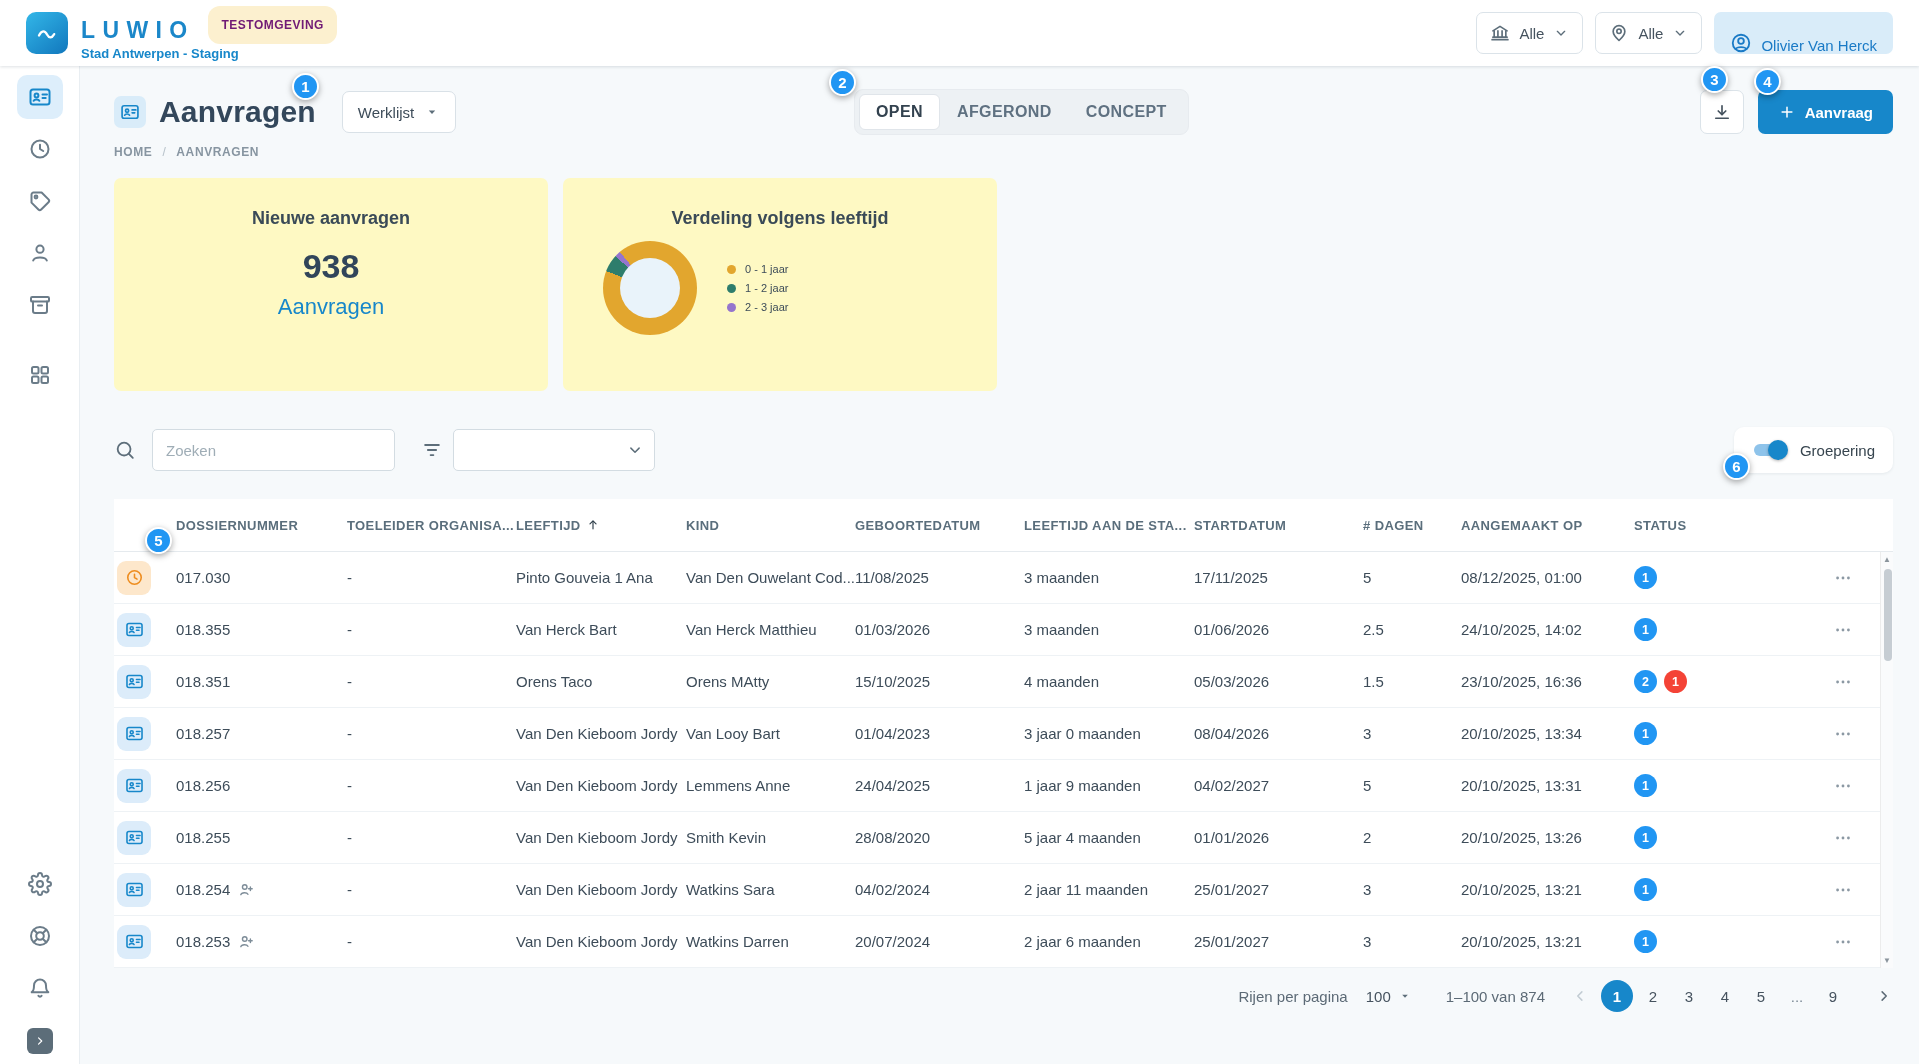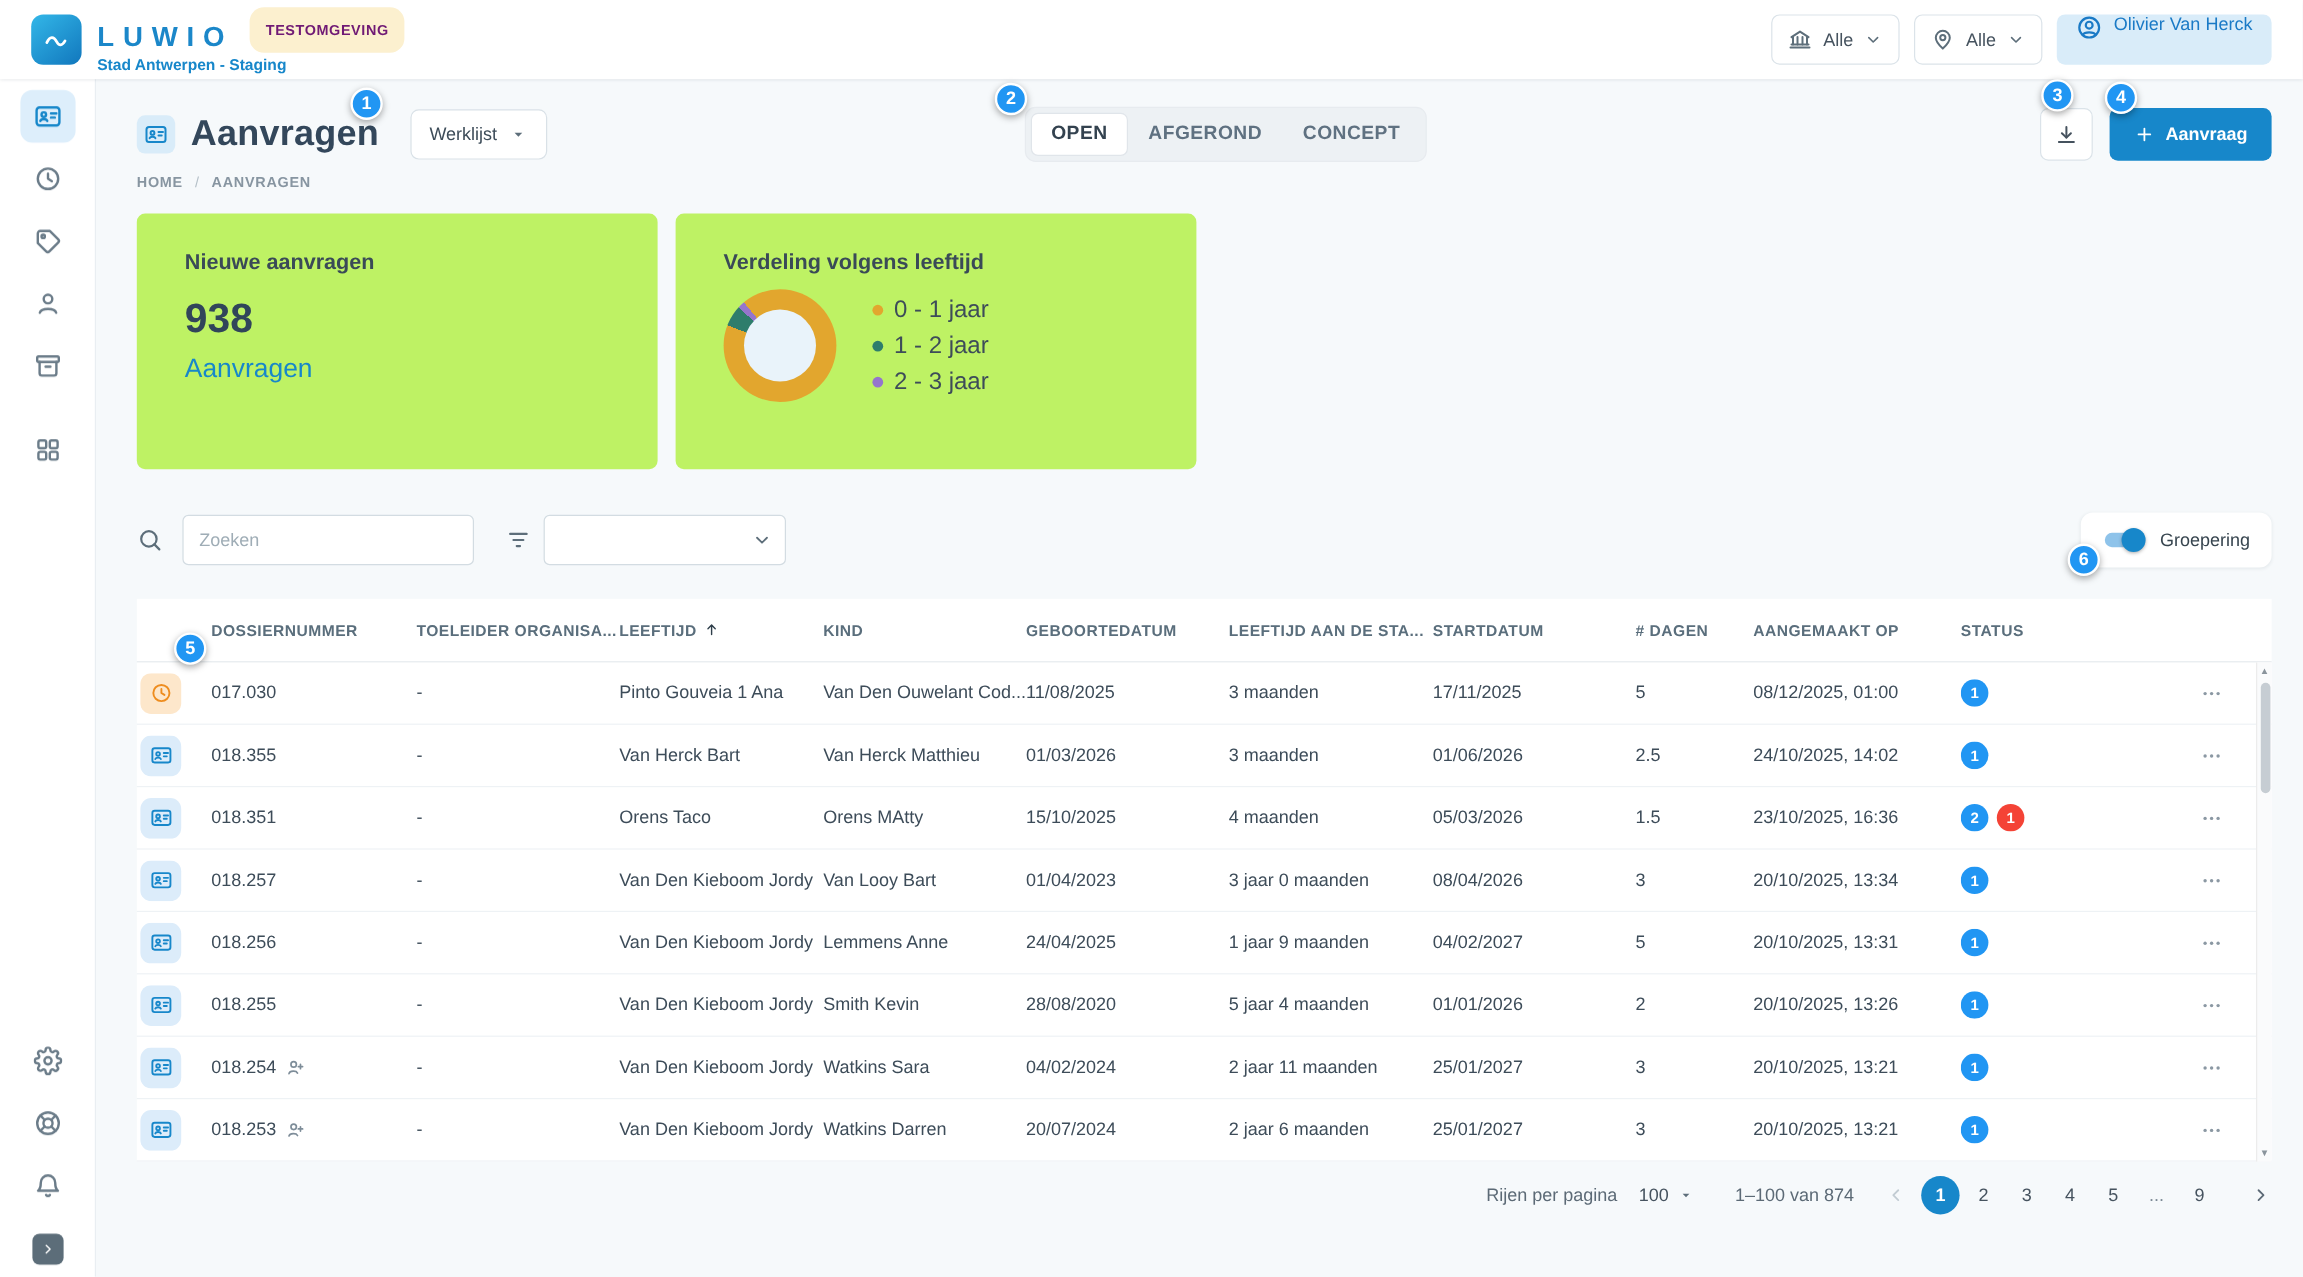--- a/index.html
+++ b/index.html
@@ -18,21 +18,21 @@
                background:linear-gradient(140deg,#33b7e8,#1177bd); display:flex; align-items:center; justify-content:center; cursor:pointer; }
   .brand-row { display:flex; align-items:flex-end; }
   .brand { font-size:23px; font-weight:700; letter-spacing:.32em; color:#1b87c9; }
   .env-badge { background:#fcf0cf; color:#701a75; font-size:12px; font-weight:700; letter-spacing:.5px;
                padding:12px 13px; border-radius:12px; margin-left:14px; }
   .subtitle { font-size:13px; font-weight:700; color:#1787ca; margin-top:2px; }
   .topbar-right { margin-left:auto; display:flex; align-items:center; gap:12px; }
   .select-btn { display:flex; align-items:center; gap:9px; background:#fff; border:1px solid #dbe3e9;
                 border-radius:7px; padding:0 13px; height:42px; font-size:15px; color:#46535f; cursor:pointer; }
   .gic { color:#5d6e7a; }
-  .user-chip { display:flex; align-items:flex-start; gap:9px; background:#d9ecf9; border:none; border-radius:7px;
+  .user-chip { display:flex; align-items:flex-end; gap:9px; background:#d9ecf9; border:none; border-radius:7px;
                padding:0 16px; height:42px; font-size:15px; color:#1a7ac6; font-weight:500; cursor:pointer; }
 
   
   .sidebar { position:fixed; left:0; top:66px; bottom:0; width:80px; background:#fff;
              border-right:1px solid #e9eef2; display:flex; flex-direction:column; align-items:center;
              padding:9px 0 10px; z-index:10; }
   #side-top, #side-bottom { display:flex; flex-direction:column; align-items:center; }
   #side-bottom { margin-top:auto; }
   .side-item { width:46px; height:44px; border:none; background:transparent; color:#6b7c89; border-radius:10px;
                display:flex; align-items:center; justify-content:center; margin-bottom:8px; cursor:pointer; }
@@ -67,29 +67,29 @@
   .breadcrumb { margin-top:6px; height:16px; display:flex; align-items:center; gap:10px;
                 font-size:12px; font-weight:700; color:#8795a1; letter-spacing:.6px; }
   .bc-sep { color:#b5c0c8; font-weight:400; }
   .bc-item { cursor:pointer; }
 
   .insights-header { margin-top:14px; height:30px; display:flex; align-items:center; justify-content:space-between; }
   .insights-title { font-size:23px; font-weight:700; color:#1787ca; }
   .collapse-btn { background:none; border:none; color:#5c6a76; display:flex; cursor:pointer; padding:2px; }
 
   .cards { margin-top:18px; display:flex; gap:15px; }
-  .card { width:434px; height:213px; background:#bef264; border-radius:7px; padding:30px 40px; }
+  .card { width:434px; height:213px; background:#fef9c3; border-radius:7px; padding:30px 40px;text-align:center; }
   .card-title { font-size:18px; font-weight:700; color:#3a4a57; }
   .card-value { font-size:34px; font-weight:700; color:#31455a; margin-top:18px; }
   .card-link { font-size:22px; color:#1787ca; margin-top:8px; cursor:pointer; }
   .donut-row { display:flex; align-items:center; margin-top:12px; }
   .donut { width:94px; height:94px; border-radius:50%; position:relative; flex:none; }
   .donut-hole { position:absolute; inset:17px; border-radius:50%; background:#e9f3fa; }
   .legend { margin-left:30px; display:flex; flex-direction:column; gap:7px; }
-  .legend-item { display:flex; align-items:center; gap:9px; font-size:20px; color:#3d4c59; }
+  .legend-item { display:flex; align-items:center; gap:9px; font-size:11px; color:#3d4c59; }
   .dot { width:9px; height:9px; border-radius:50%; flex:none; }
 
   .filter-row { display:flex; align-items:center; margin-top:36px; height:46px; }
   .plain-icon { background:none; border:none; color:#5d6e7a; display:flex; cursor:pointer; }
   .search-input { margin-left:16px; width:243px; height:42px; border:1px solid #d3dce2; border-radius:5px;
                   background:#fff; padding:0 13px; font-size:15px; color:#3d4c59; }
   .search-input::placeholder { color:#9fadb6; }
   .plain-icon.filter { margin-left:26px; }
   .select-box { margin-left:10px; width:202px; height:42px; border:1px solid #d3dce2; border-radius:5px;
                 background:#fff; display:flex; align-items:center; justify-content:flex-end; padding:0 10px;

